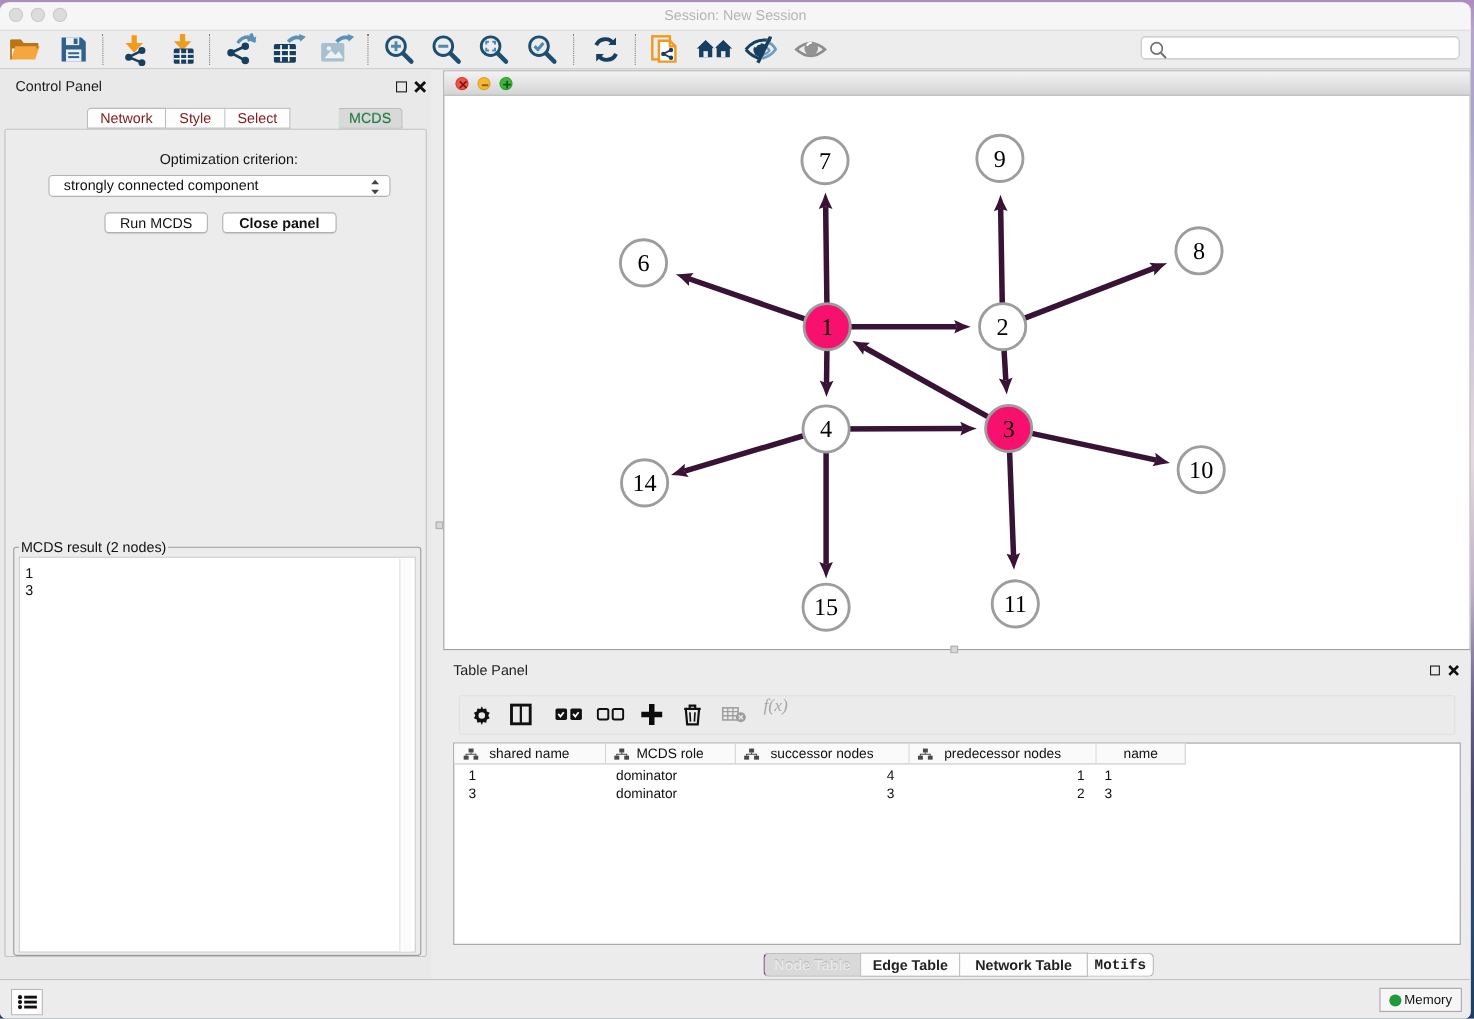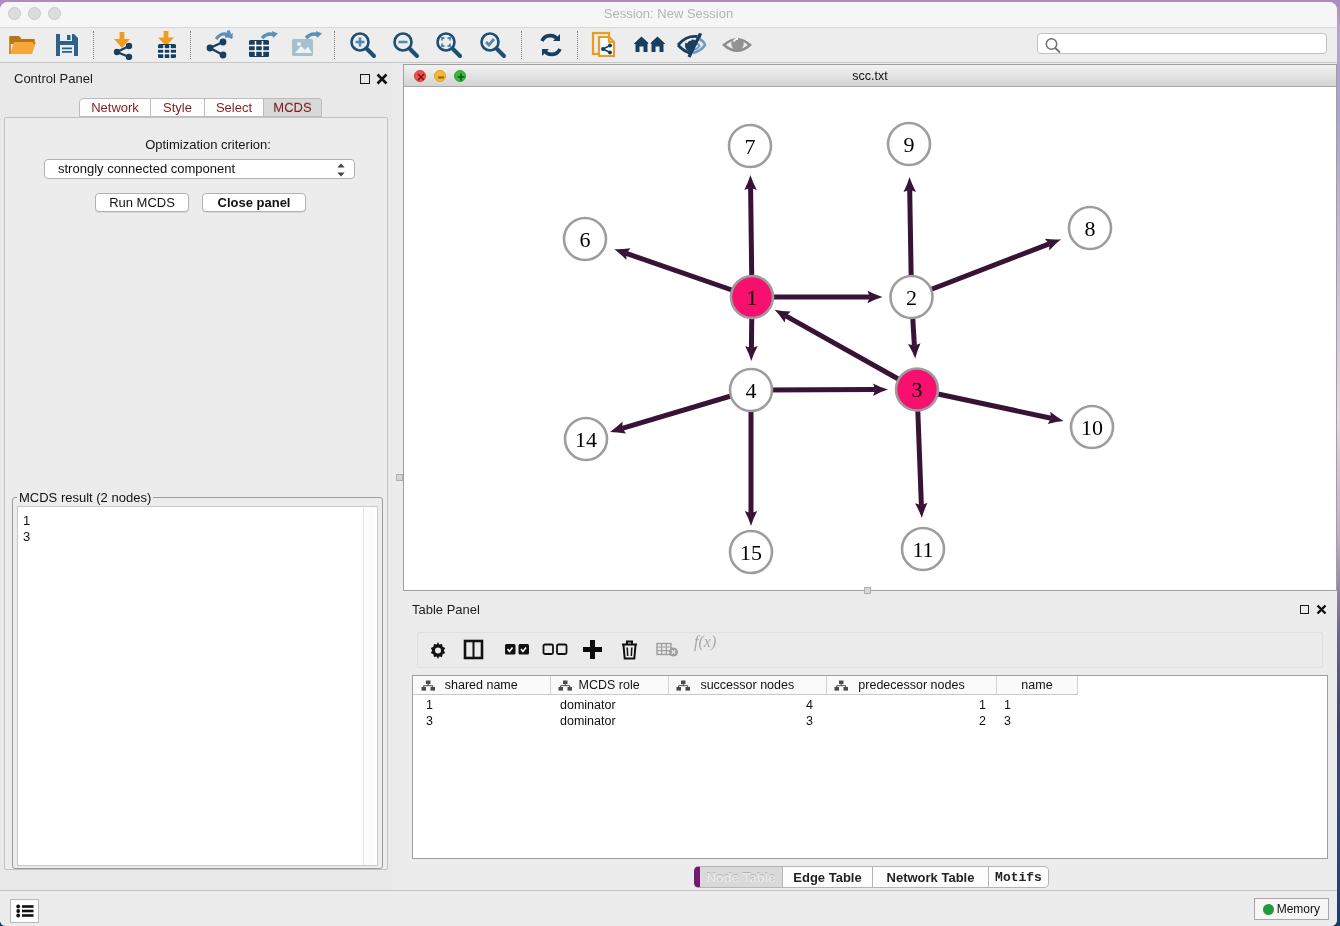--- a/index.html
+++ b/index.html
@@ -16,41 +16,41 @@
 .toolbar { position:absolute; left:0; top:26px; width:100%; height:35px; background:#ededed; border-bottom:1px solid #c6c6c6; }
 .tsep { position:absolute; top:3px; height:28px; width:0; border-left:1px dotted #7d7d7d; }
 .ticon { position:absolute; top:2px; }
 .search { position:absolute; left:1037px; top:5px; width:290px; height:21px; background:#fff; border:1px solid #c3c3c3; border-radius:4px; }
 
 .cpanel { position:absolute; left:0; top:61px; width:392px; height:827px; background:#e9e9e9; }
 .phead { font-size:13px; color:#1c1c1c; }
 .tabs { position:absolute; display:flex; }
 .tab { height:19px; border:1px solid #bcbcbc; border-left:none; background:#fdfdfd; font-size:13px; color:#7f1d1d; text-align:center; line-height:18px; }
 .tab.first { border-left:1px solid #bcbcbc; border-radius:4px 0 0 0; }
-.tab.sel { background:#d9d9d9; border-radius:0 4px 0 0; color:#7f1d1d; text-shadow:0 -1px 0 #b6b6b6; }
+.tab.sel { background:#d9d9d9; border-radius:0 4px 0 0; color:#15803d; text-shadow:0 -1px 0 #b6b6b6;margin-left:44px; }
 .tcontent { position:absolute; left:4px; top:54px; width:384px; height:753px; background:#ececec; border:1px solid #c2c2c2; border-radius:2px; }
 .btn { position:absolute; height:19px; background:#ffffff; border:1px solid #b2b2b2; border-radius:4px; font-size:13px; color:#111; text-align:center; line-height:17px; box-shadow:0 1px 0 rgba(0,0,0,0.08); }
 .select { position:absolute; left:44px; top:96px; width:311px; height:20px; background:#fff; border:1px solid #b2b2b2; border-radius:4px; font-size:13px; color:#111; line-height:18px; padding-left:13px; }
 fieldset.mcds { position:absolute; left:12px; top:427px; width:371px; height:379px; border:1px solid #9c9c9c; border-radius:3px; }
 fieldset.mcds legend { font-size:13px; color:#111; margin-left:4px; padding:0 2px; }
 .mcdsbox { position:absolute; left:4px; top:1px; width:361px; height:360px; background:#fff; border:1px solid #c9c9c9; }
 
 .netwin { position:absolute; left:403px; top:62px; width:934px; height:527px; border:1px solid #9f9f9f; background:#fff; }
 .nettitle { position:absolute; left:0; top:0; width:100%; height:22px; background:linear-gradient(#f3f3f3,#d4d4d4); border-bottom:1px solid #a9a9a9; }
 .light { position:absolute; top:5px; width:12px; height:12px; border-radius:50%; }
 
 .tpanel { position:absolute; left:403px; top:592px; width:934px; height:298px; background:#ececec; }
 .ttool { position:absolute; left:14px; top:38px; width:906px; height:36px; background:#ebebeb; border:1px solid #e0e0e0; border-radius:2px; }
 .tbl { position:absolute; left:9px; top:81px; width:916px; height:184px; background:#fff; border:1px solid #9f9f9f; }
 .thead { position:absolute; left:0; top:0; width:100%; height:19px; font-size:12.5px; color:#111; }
 .thcell { position:absolute; top:0; height:19px; background:#fafafa; border-right:1px solid #d2d2d2; border-bottom:1px solid #c9c9c9; text-align:center; line-height:19px; }
 .trow { position:absolute; font-size:12.5px; color:#111; height:16px; line-height:16px; }
 .btabs { position:absolute; top:272px; left:291px; display:flex; }
 .btab { height:22px; border:1px solid #b5b5b5; border-left:none; background:#fdfdfd; font-size:13px; font-weight:bold; color:#222; text-align:center; line-height:21px; }
-.btab.first { border-left:6px solid #701a75; border-radius:5px 0 0 5px; }
+.btab.first { border-left:1px solid #701a75; border-radius:5px 0 0 5px; }
 .btab.last { border-radius:0 5px 5px 0; }
 .btab.sel { background:#d9d9d9; color:#e8e8e8; text-shadow:0 -1px 0 #b2b2b2; }
 
 .status { position:absolute; left:0; top:888px; width:100%; height:36px; background:#ececec; border-top:1px solid #c3c3c3; }
 </style>
 </head>
 <body>
 <div class="window">
 
 <div class="titlebar">
@@ -221,21 +221,20 @@
           <path d="M1,1 L7,7 M7,1 L1,7" stroke="#7c140e" stroke-width="1.5"></path>
         </svg>
     <div class="light" style="left:30px;background:#f5b931;border:1px solid #e0a024;"></div>
     <svg style="position:absolute;left:32.5px;top:10.5px" width="8" height="3">
           <path d="M1,1.5 L7,1.5" stroke="#936110" stroke-width="1.8"></path>
         </svg>
     <div class="light" style="left:50px;background:#3eb43e;border:1px solid #2f9e30;"></div>
     <svg style="position:absolute;left:52.5px;top:7.5px" width="8" height="8">
           <path d="M4,0.5 V7.5 M0.5,4 H7.5" stroke="#115b13" stroke-width="1.6"></path>
         </svg>
-    <div style="position:absolute;left:0;top:4px;width:100%;text-align:center;font-size:12.5px;color:#111;">scc.txt</div>
   </div>
   <div style="position:absolute;left:0;top:23px;"><svg id="graph" width="933" height="501" viewBox="0 0 933 501">
 <g stroke="#381336" stroke-width="5">
 <line x1="348.0" y1="209.0" x2="346.6" y2="99.7"></line>
 <line x1="348.0" y1="209.0" x2="222.3" y2="165.4"></line>
 <line x1="348.0" y1="209.0" x2="465.8" y2="209.0"></line>
 <line x1="348.0" y1="209.0" x2="347.4" y2="260.3"></line>
 <line x1="507.5" y1="209.0" x2="505.7" y2="101.7"></line>
 <line x1="507.5" y1="209.0" x2="645.2" y2="155.8"></line>
 <line x1="507.5" y1="209.0" x2="510.4" y2="257.8"></line>

